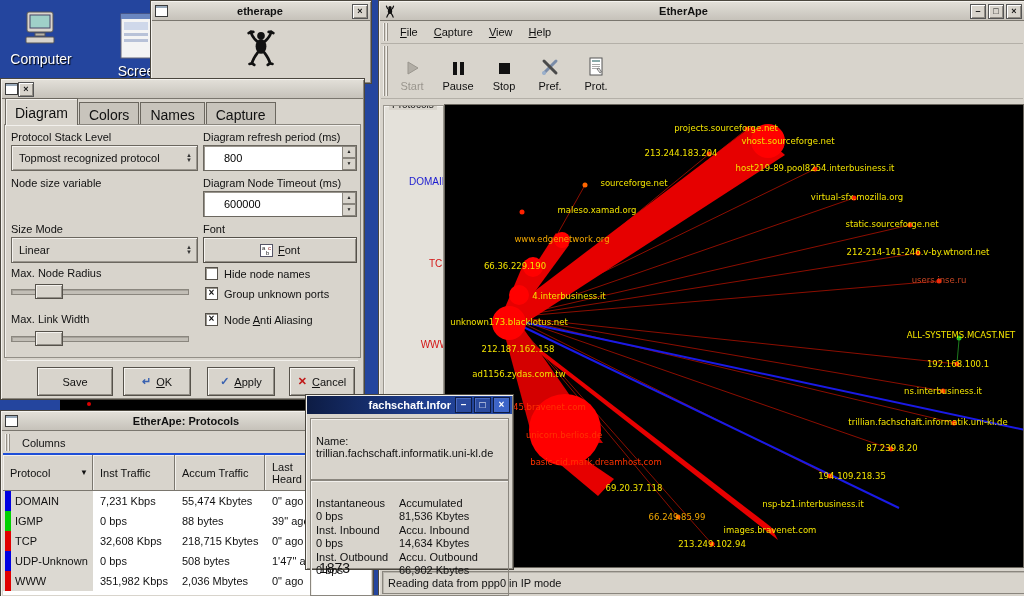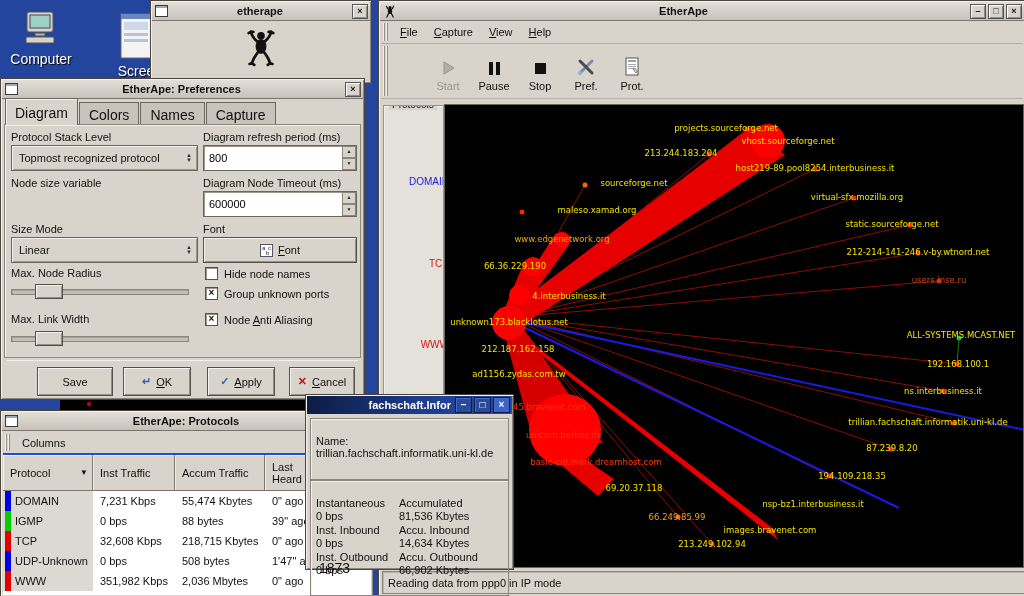--- a/index.html
+++ b/index.html
@@ -28,21 +28,21 @@
         width:44px;height:46px;font-size:11px;color:#111;gap:3px;padding-top:2px;}
   .tool.dis{color:#9a968e;}
   
   .lbl{position:absolute;font-size:11px;color:#111;white-space:nowrap;}
   .combo{position:absolute;height:24px;background:#d8d4cc;border:1px solid #6b675f;
          box-shadow:inset 1px 1px 0 #f4f2ee,inset -1px -1px 0 #9a968e;
          font-size:11px;display:flex;align-items:center;padding-left:7px;color:#111;}
   .combo .arr{margin-left:auto;margin-right:5px;font-size:6px;line-height:5px;color:#333;text-align:center;}
   .spin{position:absolute;height:24px;background:#fff;border:1px solid #6b675f;
         box-shadow:inset 1px 1px 0 #9a968e;font-size:11px;display:flex;align-items:center;}
-  .spin .val{padding-left:5px;flex:1;}
+  .spin .val{padding-left:20px;flex:1;}
   .spin .btns{width:14px;height:100%;display:flex;flex-direction:column;}
   .spin .btns div{flex:1;background:#d8d4cc;border:1px solid #8a867e;font-size:5px;
         line-height:8px;text-align:center;color:#222;}
   .btn{position:absolute;height:27px;background:#d8d4cc;border:1px solid #55514a;
        box-shadow:inset 1px 1px 0 #f6f4f0,inset -1px -1px 0 #938f87;
        font-size:11px;color:#111;display:flex;align-items:center;justify-content:center;gap:5px;}
   .chk{position:absolute;display:flex;align-items:center;gap:6px;font-size:11px;color:#111;}
   .chk .box{width:11px;height:11px;background:#fff;border:1px solid #55514a;
        box-shadow:inset 1px 1px 0 #9a968e;font-size:10px;line-height:10px;text-align:center;
        font-weight:bold;color:#111;}
@@ -155,21 +155,21 @@
   <div class="menu" style="position:absolute;left:2px;top:20px;right:2px;height:22px;border-bottom:1px solid #b4b0a8;">
     <div class="grip"></div>
     <span id="menubar-items" style="display:flex;padding:0;">
         <span><u>F</u>ile</span>
         <span><u>C</u>apture</span>
         <span><u>V</u>iew</span>
         <span><u>H</u>elp</span>
       </span>
   </div>
 
-  <div style="position:absolute;left:2px;top:43px;right:2px;height:54px;border-bottom:1px solid #b4b0a8;display:flex;gap:36px;">
+  <div style="position:absolute;left:2px;top:43px;right:2px;height:54px;border-bottom:1px solid #b4b0a8;display:flex;">
     <div class="grip"></div>
     <span id="toolbar-items" style="display:flex;gap:2px;">
         <div class="tool dis">
           <svg width="18" height="18">
             <polygon points="5,3 15,9 5,15" fill="#b2aea6" stroke="#9a968e"></polygon>
           </svg>
           <div>Start</div>
         </div>
         <div class="tool">
           <svg width="18" height="18">
@@ -299,21 +299,20 @@
   </div>
 
   <div class="statusbar" style="left:3px;top:570px;width:639px;height:21px;">
     <span>Reading data from ppp0 in IP mode</span>
   </div>
 </div>
 
 <div class="win" style="left:0;top:78px;width:363px;height:320px;">
   <div class="tbar">
     <div class="wicon"></div>
-    <div class="ttl">EtherApe: Preferences</div>
     <div class="tbtn">×</div>
   </div>
 
   <div class="tabs" id="pref-tabs">
       <div class="tab act">Diagram</div>
       <div class="tab">Colors</div>
       <div class="tab">Names</div>
       <div class="tab">Capture</div>
     </div>
   <div style="position:absolute;left:3px;top:45px;right:3px;height:232px;border:1px solid #8a867e;box-shadow:inset 1px 1px 0 #f2f0ec;"></div>

